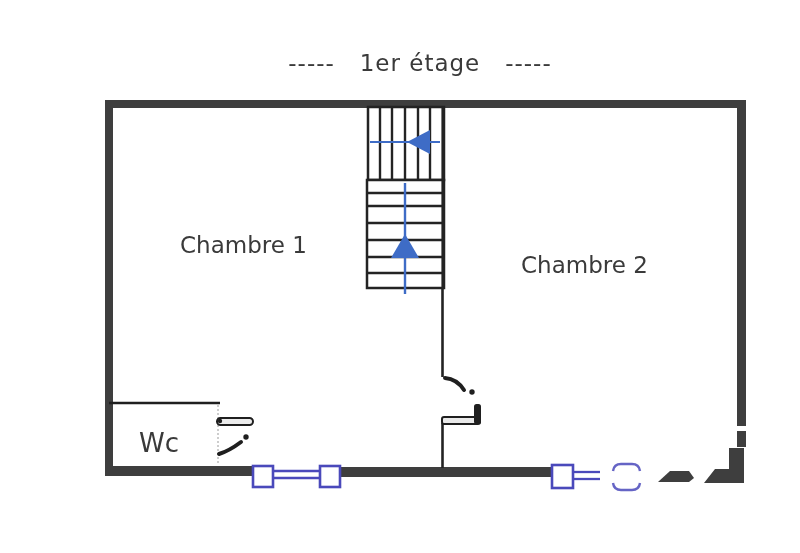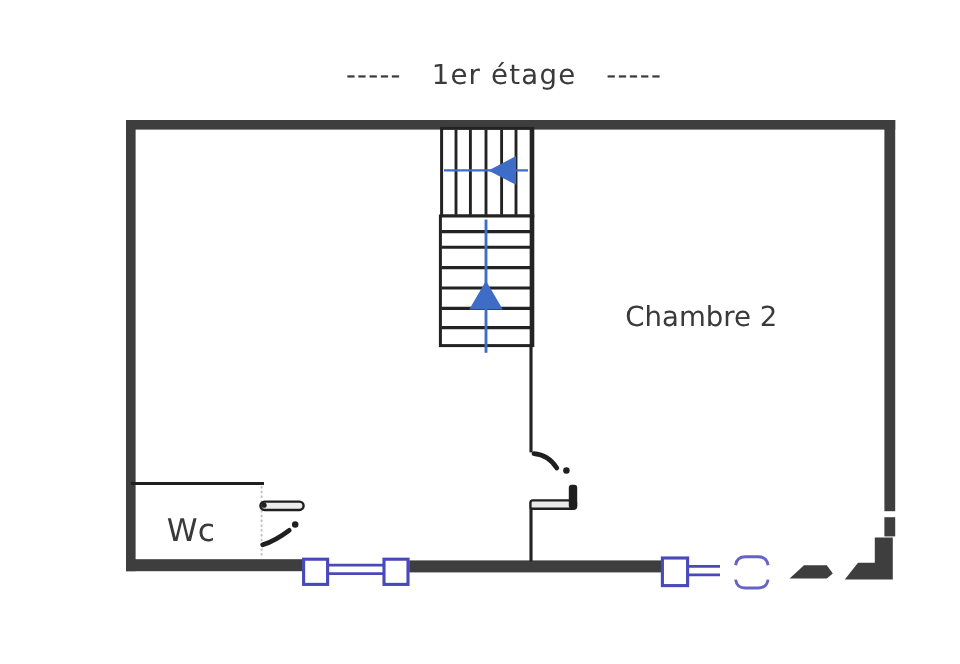--- a/index.html
+++ b/index.html
@@ -98,15 +98,16 @@
     <g>
       <line x1="553" y1="472" x2="580" y2="472" stroke="var(--win)" stroke-width="2.3"></line>
       <line x1="553" y1="479" x2="580" y2="479" stroke="var(--win)" stroke-width="2.3"></line>
       <rect x="532" y="465" width="21" height="23" fill="#ffffff" stroke="var(--win)" stroke-width="2.6"></rect>
 
       <path d="M 593 471 Q 594 464 601 464 L 612 464 Q 619 464 620 471" fill="none" stroke="var(--win)" stroke-width="2.4" opacity="0.85"></path>
       <path d="M 593 483 Q 594 490 601 490 L 612 490 Q 619 490 620 483" fill="none" stroke="var(--win)" stroke-width="2.4" opacity="0.85"></path>
     </g>
   </svg>
 
+  <div class="room-label label-chambre1">Chambre 1</div>
   <div class="room-label label-chambre2">Chambre 2</div>
   <div class="room-label label-wc">Wc</div>
 </div>
 
 </body></html>

